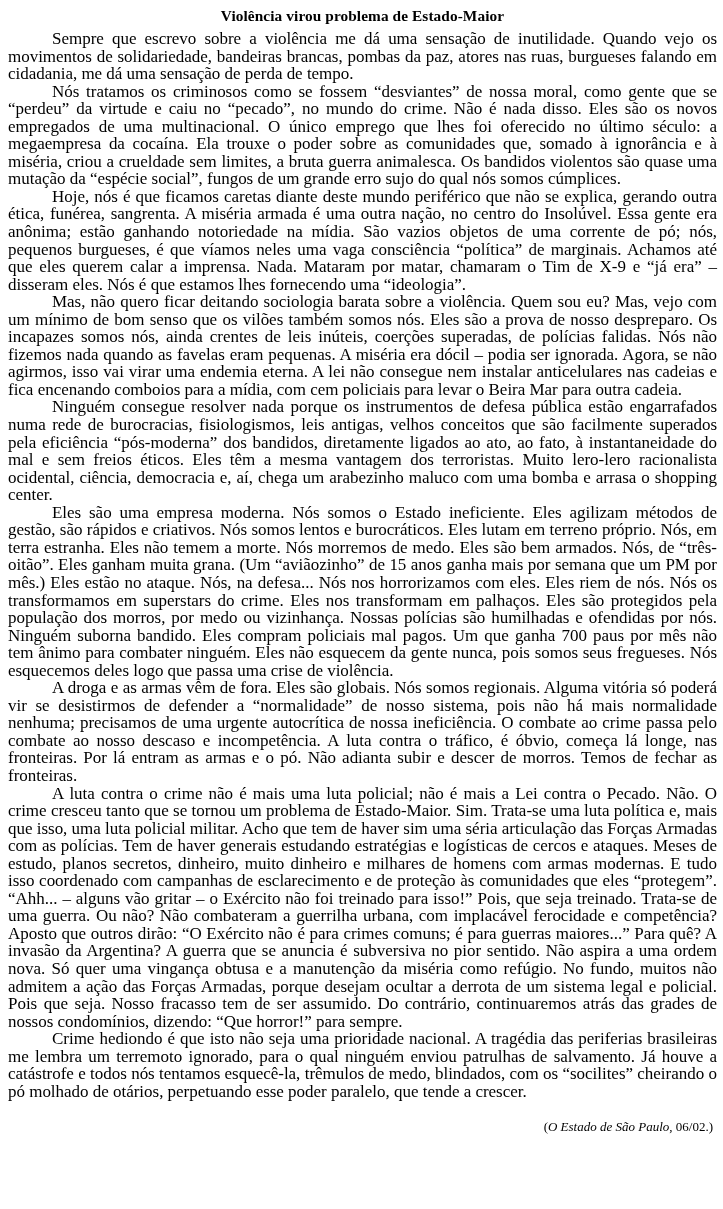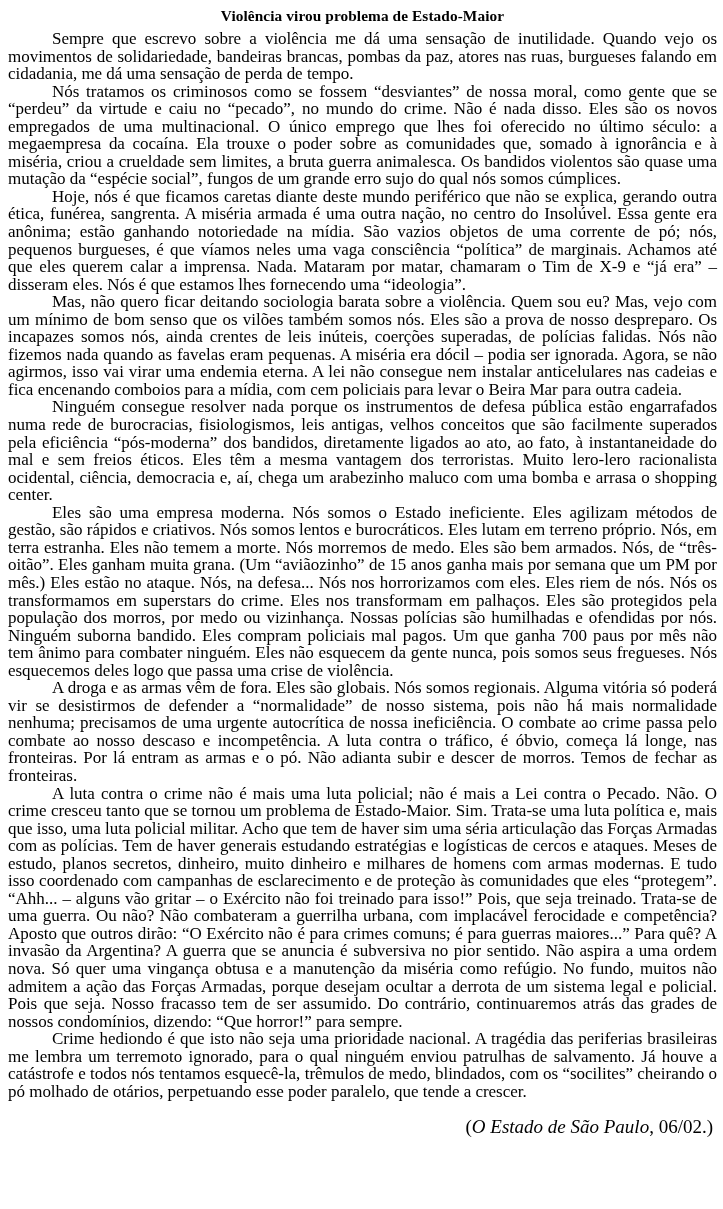--- a/index.html
+++ b/index.html
@@ -40,21 +40,21 @@
     letter-spacing: -0.02px;
   }
   .body-text p {
     margin: 0;
     padding: 0;
     text-indent: 44px;
     text-align: justify;
   }
   .attribution {
     text-align: right;
-    font-size: 19px;
+    font-size: 13px;
     line-height: 17.55px;
     margin-top: 18px;
     padding-right: 4px;
   }
   .attribution i {
     font-style: italic;
   }
 </style>
 </head>
 <body>

